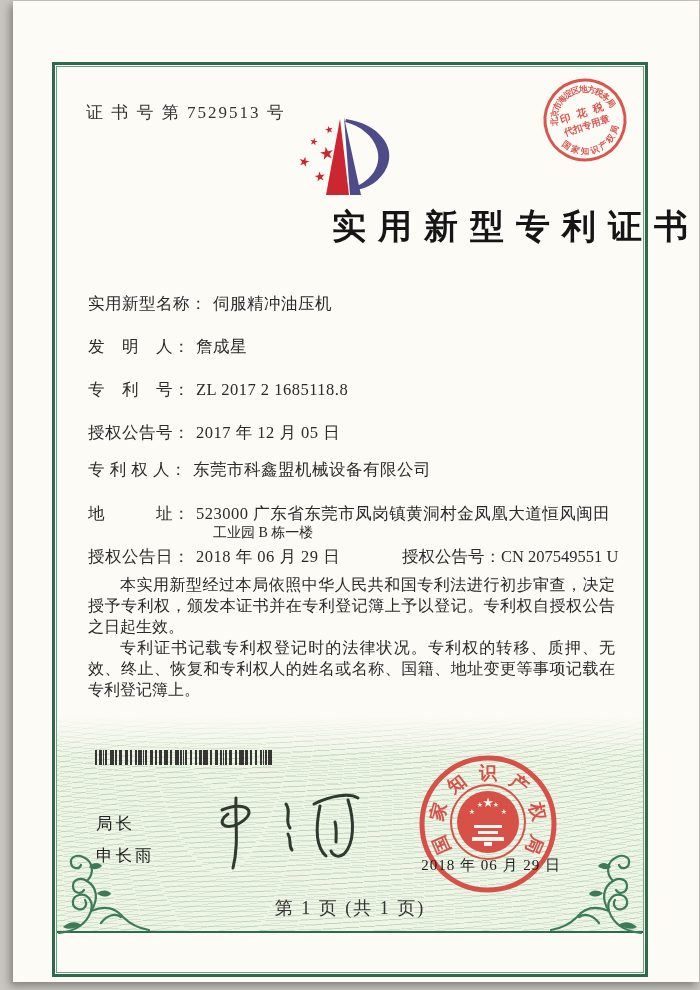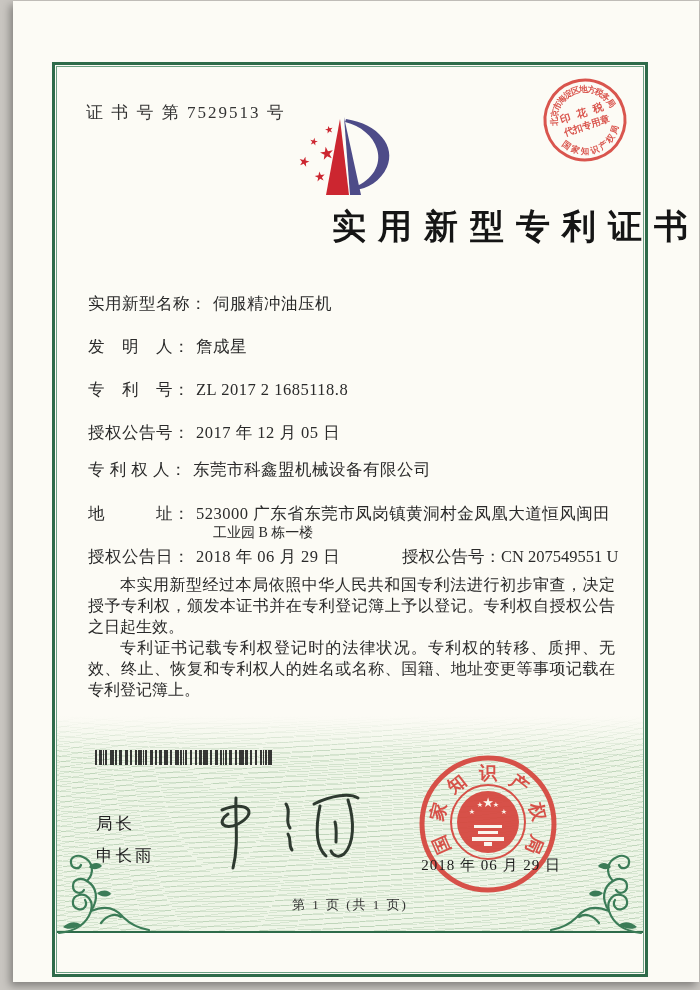--- a/index.html
+++ b/index.html
@@ -38,21 +38,21 @@
         repeating-linear-gradient(90deg,#1d1d1d 0 2px,transparent 2px 5px),
         repeating-linear-gradient(90deg,#1d1d1d 0 1px,transparent 1px 8px),
         repeating-linear-gradient(90deg,transparent 0 4px,#1d1d1d 4px 6px,transparent 6px 13px);}
   .bureau{left:96px;font-size:16.5px;letter-spacing:3px;color:#222;}
   .b1{top:813px}.b2{top:845px}
   .sig{left:198px;top:784px;z-index:5;}
   .seal{left:414px;top:750px;z-index:5;}
   .seal-date{left:402px;top:856px;width:178px;text-align:center;font-size:15px;
              letter-spacing:1px;color:#1c1c1c;z-index:6;}
   .tax{left:535px;top:70px;z-index:5;}
-  .footer{left:0;right:0;top:896px;text-align:center;font-size:13px;letter-spacing:2px;
+  .footer{left:0;right:0;top:896px;text-align:center;font-size:18px;letter-spacing:2px;
           color:#333;z-index:4;}
   .logo{left:283px;top:102px;z-index:4;}
   .flourish{z-index:2;}
   .fl-left{left:57px;top:843px;}
   .fl-right{left:543px;top:843px;transform:scaleX(-1);}
   .seal-arc{font-size:18px;font-weight:bold;fill:#d6443c;}
   .tax-arc{font-size:8.5px;font-weight:bold;fill:#d6443c;letter-spacing:0;}
 </style>
 </head>
 <body>

